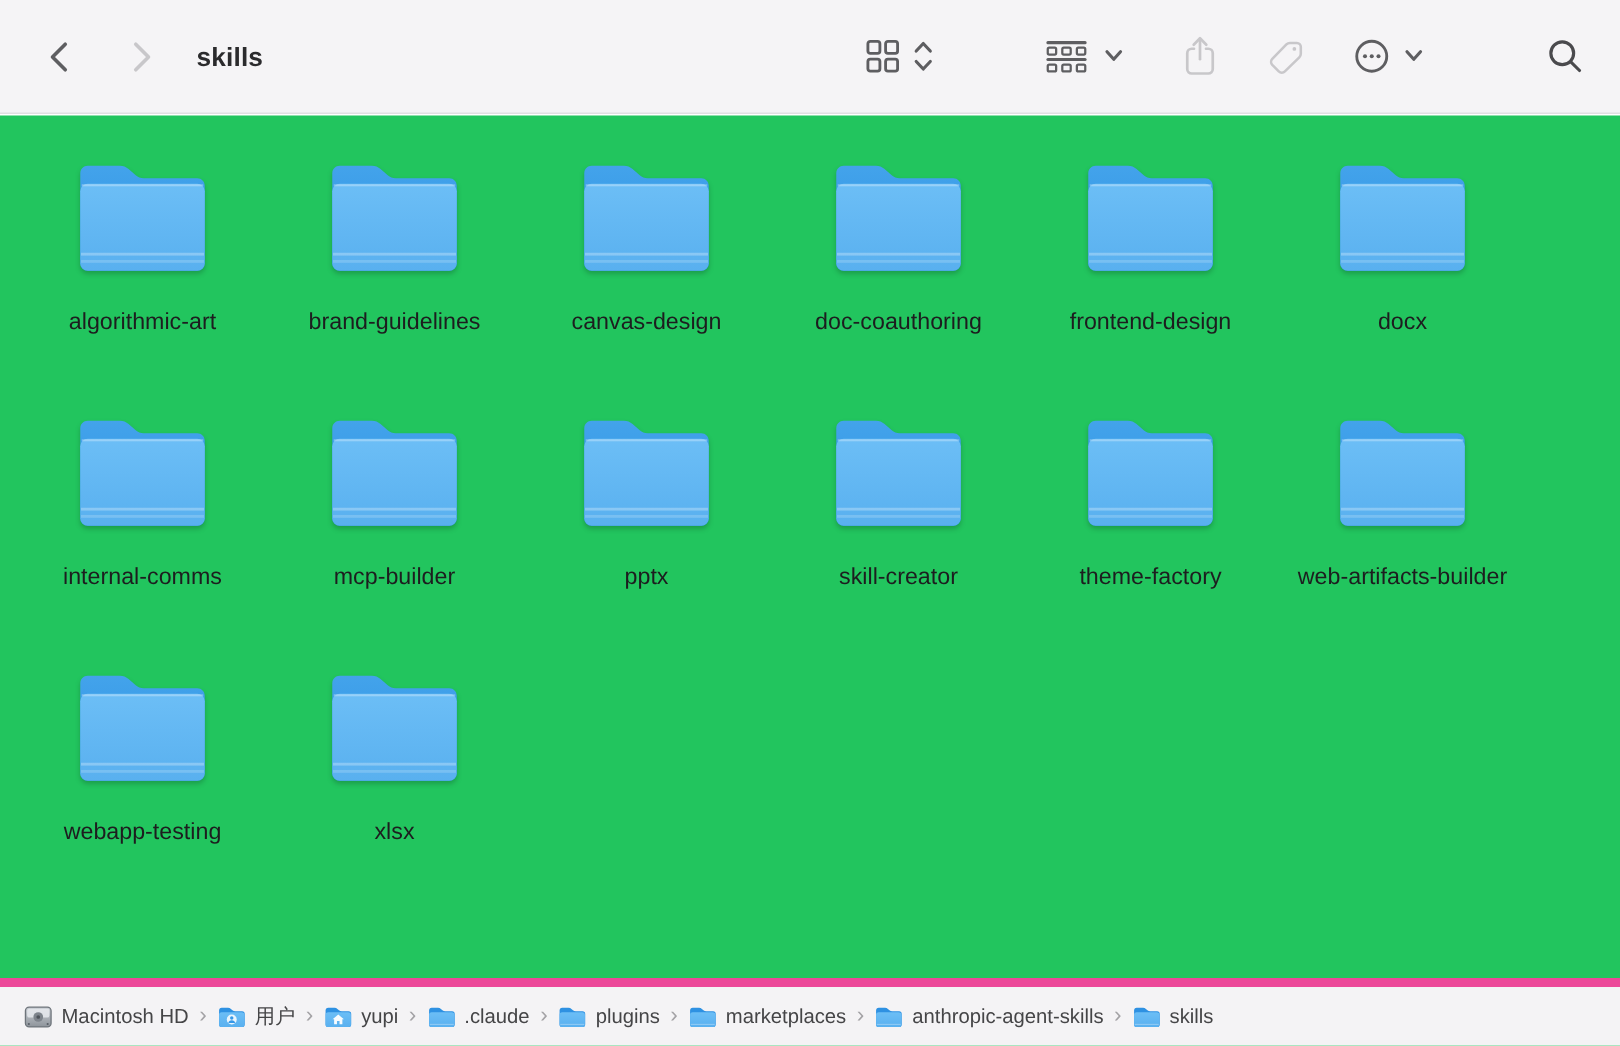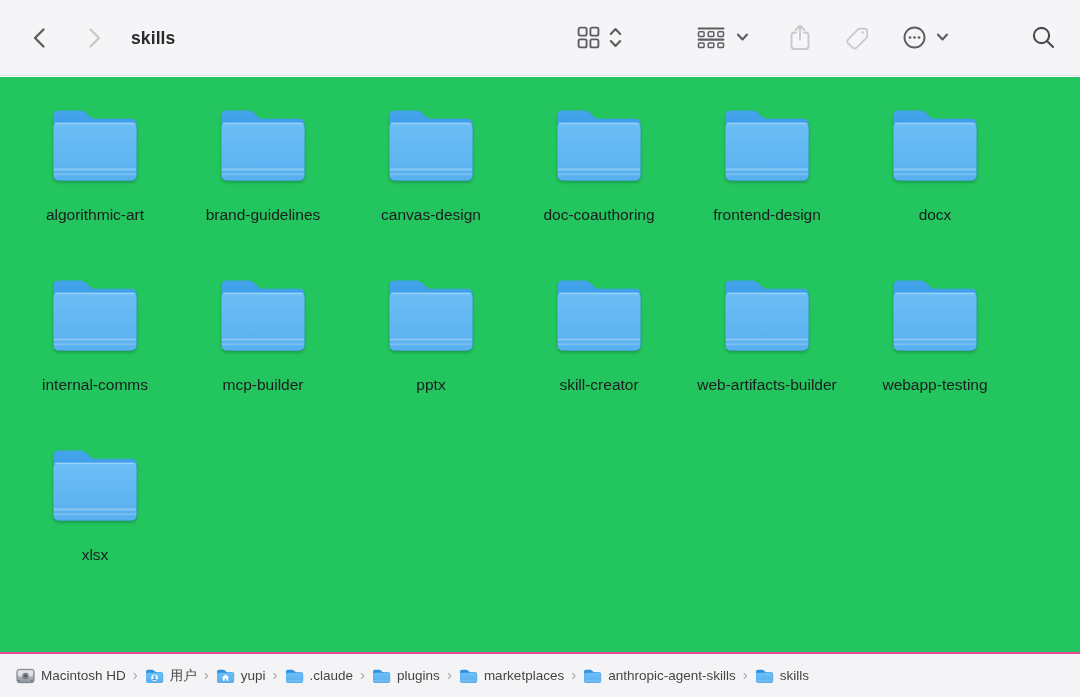--- a/index.html
+++ b/index.html
@@ -34,21 +34,21 @@
   .grid-item { display:flex; flex-direction:column; align-items:center; cursor:default; }
   .folder-icon { width:92px; height:84px; filter:drop-shadow(0 2px 1.6px rgba(0,0,0,.20)); }
   .folder-label {
     margin-top:13px; font-size:15.5px; line-height:24px; color:#1d1d1f;
     text-align:center; max-width:150px; word-wrap:break-word;
   }
 
   
   .pathbar {
     position:absolute; left:0; top:652px; width:1080px; height:45px;
-    background:#f4f3f5; border-top:2px solid #ec4899;
+    background:#f4f3f5; border-top:6px solid #ec4899;
     display:flex; align-items:center; padding:0 10px 0 16px;
     white-space:nowrap;
   }
   .path-item { display:inline-flex; align-items:center; gap:6px; cursor:default; }
   .path-label { font-size:13.5px; color:#454547; }
   .path-sep { font-size:15px; color:#a3a2a5; margin:0 7px; line-height:1; padding-bottom:2px; }
   .path-icon { width:19px; height:16px; flex:none; }
 
   svg { display:block; }
 </style>
@@ -275,20 +275,30 @@
       <path d="M9.5 4.5 h21.3 c2.4 0 4.3 .8 5.9 2.2 l4.8 4.2 c1.5 1.3 3.2 1.9 5.2 1.9 h35.8 c2.8 0 5 2.2 5 5 v51.7 c0 2.8-2.2 5-5 5 h-73 c-2.8 0-5-2.2-5-5 V9.5 c0-2.8 2.2-5 5-5 z" fill="url(#fBack)"></path>
       <rect x="4.5" y="16.5" width="83" height="58" rx="5" fill="url(#fFront)"></rect>
       <rect x="5.5" y="16.8" width="81" height="1.4" fill="#ffffff" opacity="0.30"></rect>
       <rect x="5" y="62.5" width="82" height="1.9" fill="#ffffff" opacity="0.28"></rect>
       <rect x="5" y="67.3" width="82" height="1.9" fill="#ffffff" opacity="0.18"></rect>
     </svg>
     <div class="folder-label">skill-creator</div>
   </div>
 
 
+  <div class="grid-item">
+    <svg class="folder-icon" viewBox="0 0 92 84">
+      <path d="M9.5 4.5 h21.3 c2.4 0 4.3 .8 5.9 2.2 l4.8 4.2 c1.5 1.3 3.2 1.9 5.2 1.9 h35.8 c2.8 0 5 2.2 5 5 v51.7 c0 2.8-2.2 5-5 5 h-73 c-2.8 0-5-2.2-5-5 V9.5 c0-2.8 2.2-5 5-5 z" fill="url(#fBack)"></path>
+      <rect x="4.5" y="16.5" width="83" height="58" rx="5" fill="url(#fFront)"></rect>
+      <rect x="5.5" y="16.8" width="81" height="1.4" fill="#ffffff" opacity="0.30"></rect>
+      <rect x="5" y="62.5" width="82" height="1.9" fill="#ffffff" opacity="0.28"></rect>
+      <rect x="5" y="67.3" width="82" height="1.9" fill="#ffffff" opacity="0.18"></rect>
+    </svg>
+    <div class="folder-label">theme-factory</div>
+  </div>
 
   <div class="grid-item">
     <svg class="folder-icon" viewBox="0 0 92 84">
       <path d="M9.5 4.5 h21.3 c2.4 0 4.3 .8 5.9 2.2 l4.8 4.2 c1.5 1.3 3.2 1.9 5.2 1.9 h35.8 c2.8 0 5 2.2 5 5 v51.7 c0 2.8-2.2 5-5 5 h-73 c-2.8 0-5-2.2-5-5 V9.5 c0-2.8 2.2-5 5-5 z" fill="url(#fBack)"></path>
       <rect x="4.5" y="16.5" width="83" height="58" rx="5" fill="url(#fFront)"></rect>
       <rect x="5.5" y="16.8" width="81" height="1.4" fill="#ffffff" opacity="0.30"></rect>
       <rect x="5" y="62.5" width="82" height="1.9" fill="#ffffff" opacity="0.28"></rect>
       <rect x="5" y="67.3" width="82" height="1.9" fill="#ffffff" opacity="0.18"></rect>
     </svg>
     <div class="folder-label">web-artifacts-builder</div>

